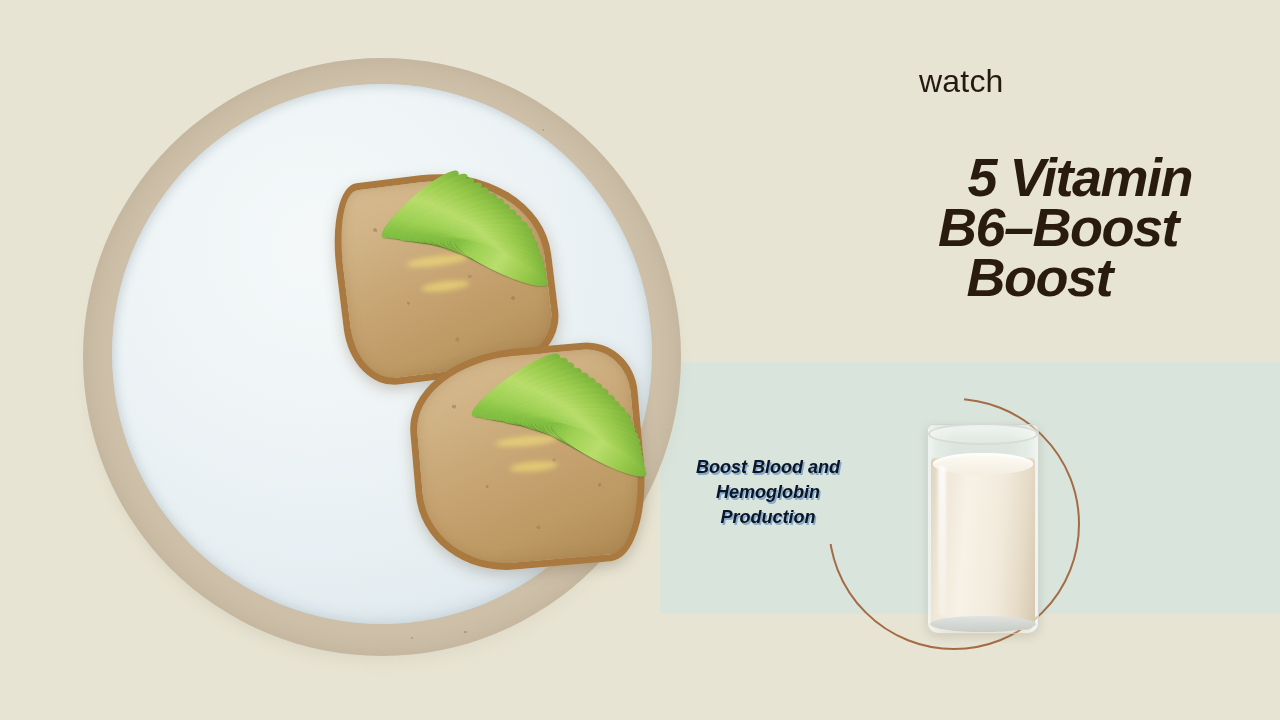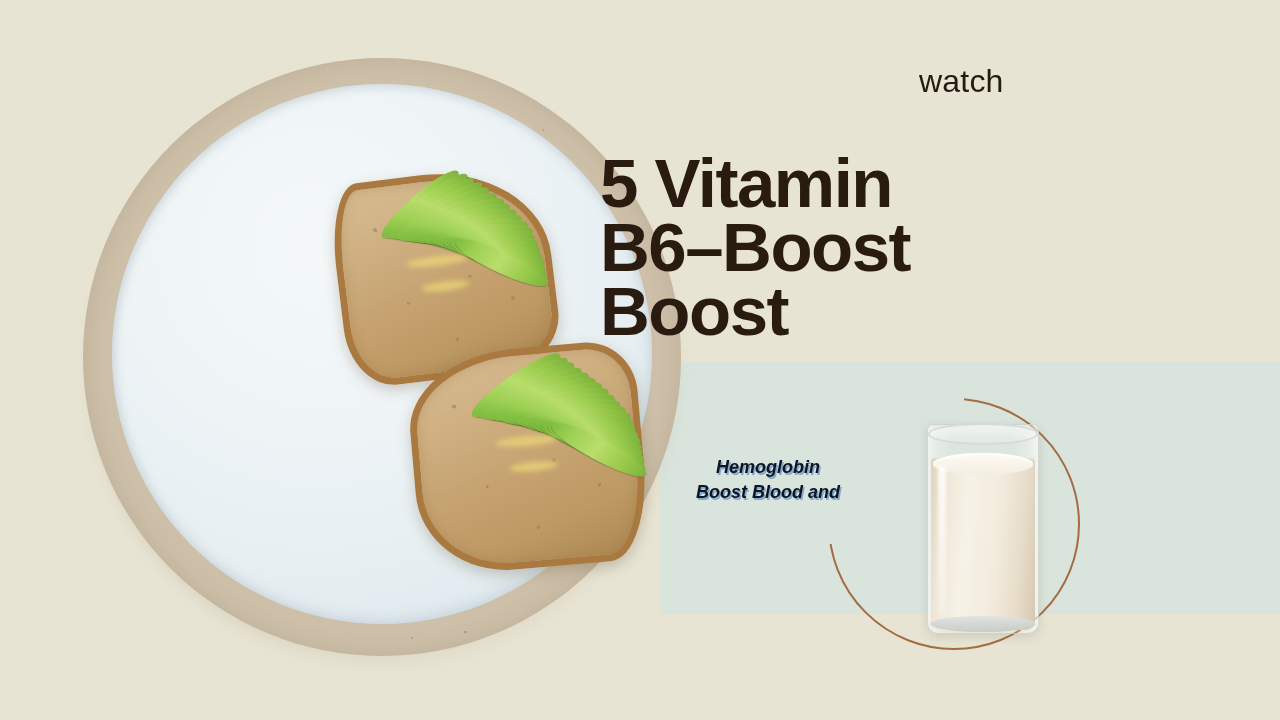--- a/index.html
+++ b/index.html
@@ -266,22 +266,24 @@
     line-height: 1;
     font-weight: 400;
     color: #241a11;
     letter-spacing: 0.2px;
   }
   #headline {
     position: absolute;
     left: 600px;
     top: 152px;
     width: 600px;
+    text-align: right;
+    font-style: italic;
     font-weight: 700;
-    font-size: 69px;
+    font-size: 54px;
     line-height: 0.93;
     letter-spacing: -1.5px;
     color: #2a1b10;
   }
   #headline .hl-line { display: block; white-space: nowrap; }
   #headline .hl-1 { padding-right: 8px; }
   #headline .hl-2 { padding-right: 22px; }
   #headline .hl-3 { padding-right: 88px; }
 
   #subtitle {
@@ -386,17 +388,18 @@
 
   <div id="watch-label">watch</div>
 
   <div id="headline">
     <span class="hl-line hl-1">5 Vitamin</span>
     <span class="hl-line hl-2">B6–Boost</span>
     <span class="hl-line hl-3">Boost</span>
   </div>
 
   <div id="subtitle">
+    <span class="sub-line">Boost Blood and</span>
     <span class="sub-line">Hemoglobin</span>
-    <span class="sub-line">Boost Blood and</span>
+    <span class="sub-line">Production</span>
   </div>
 
 </div>
 
 </body></html>

